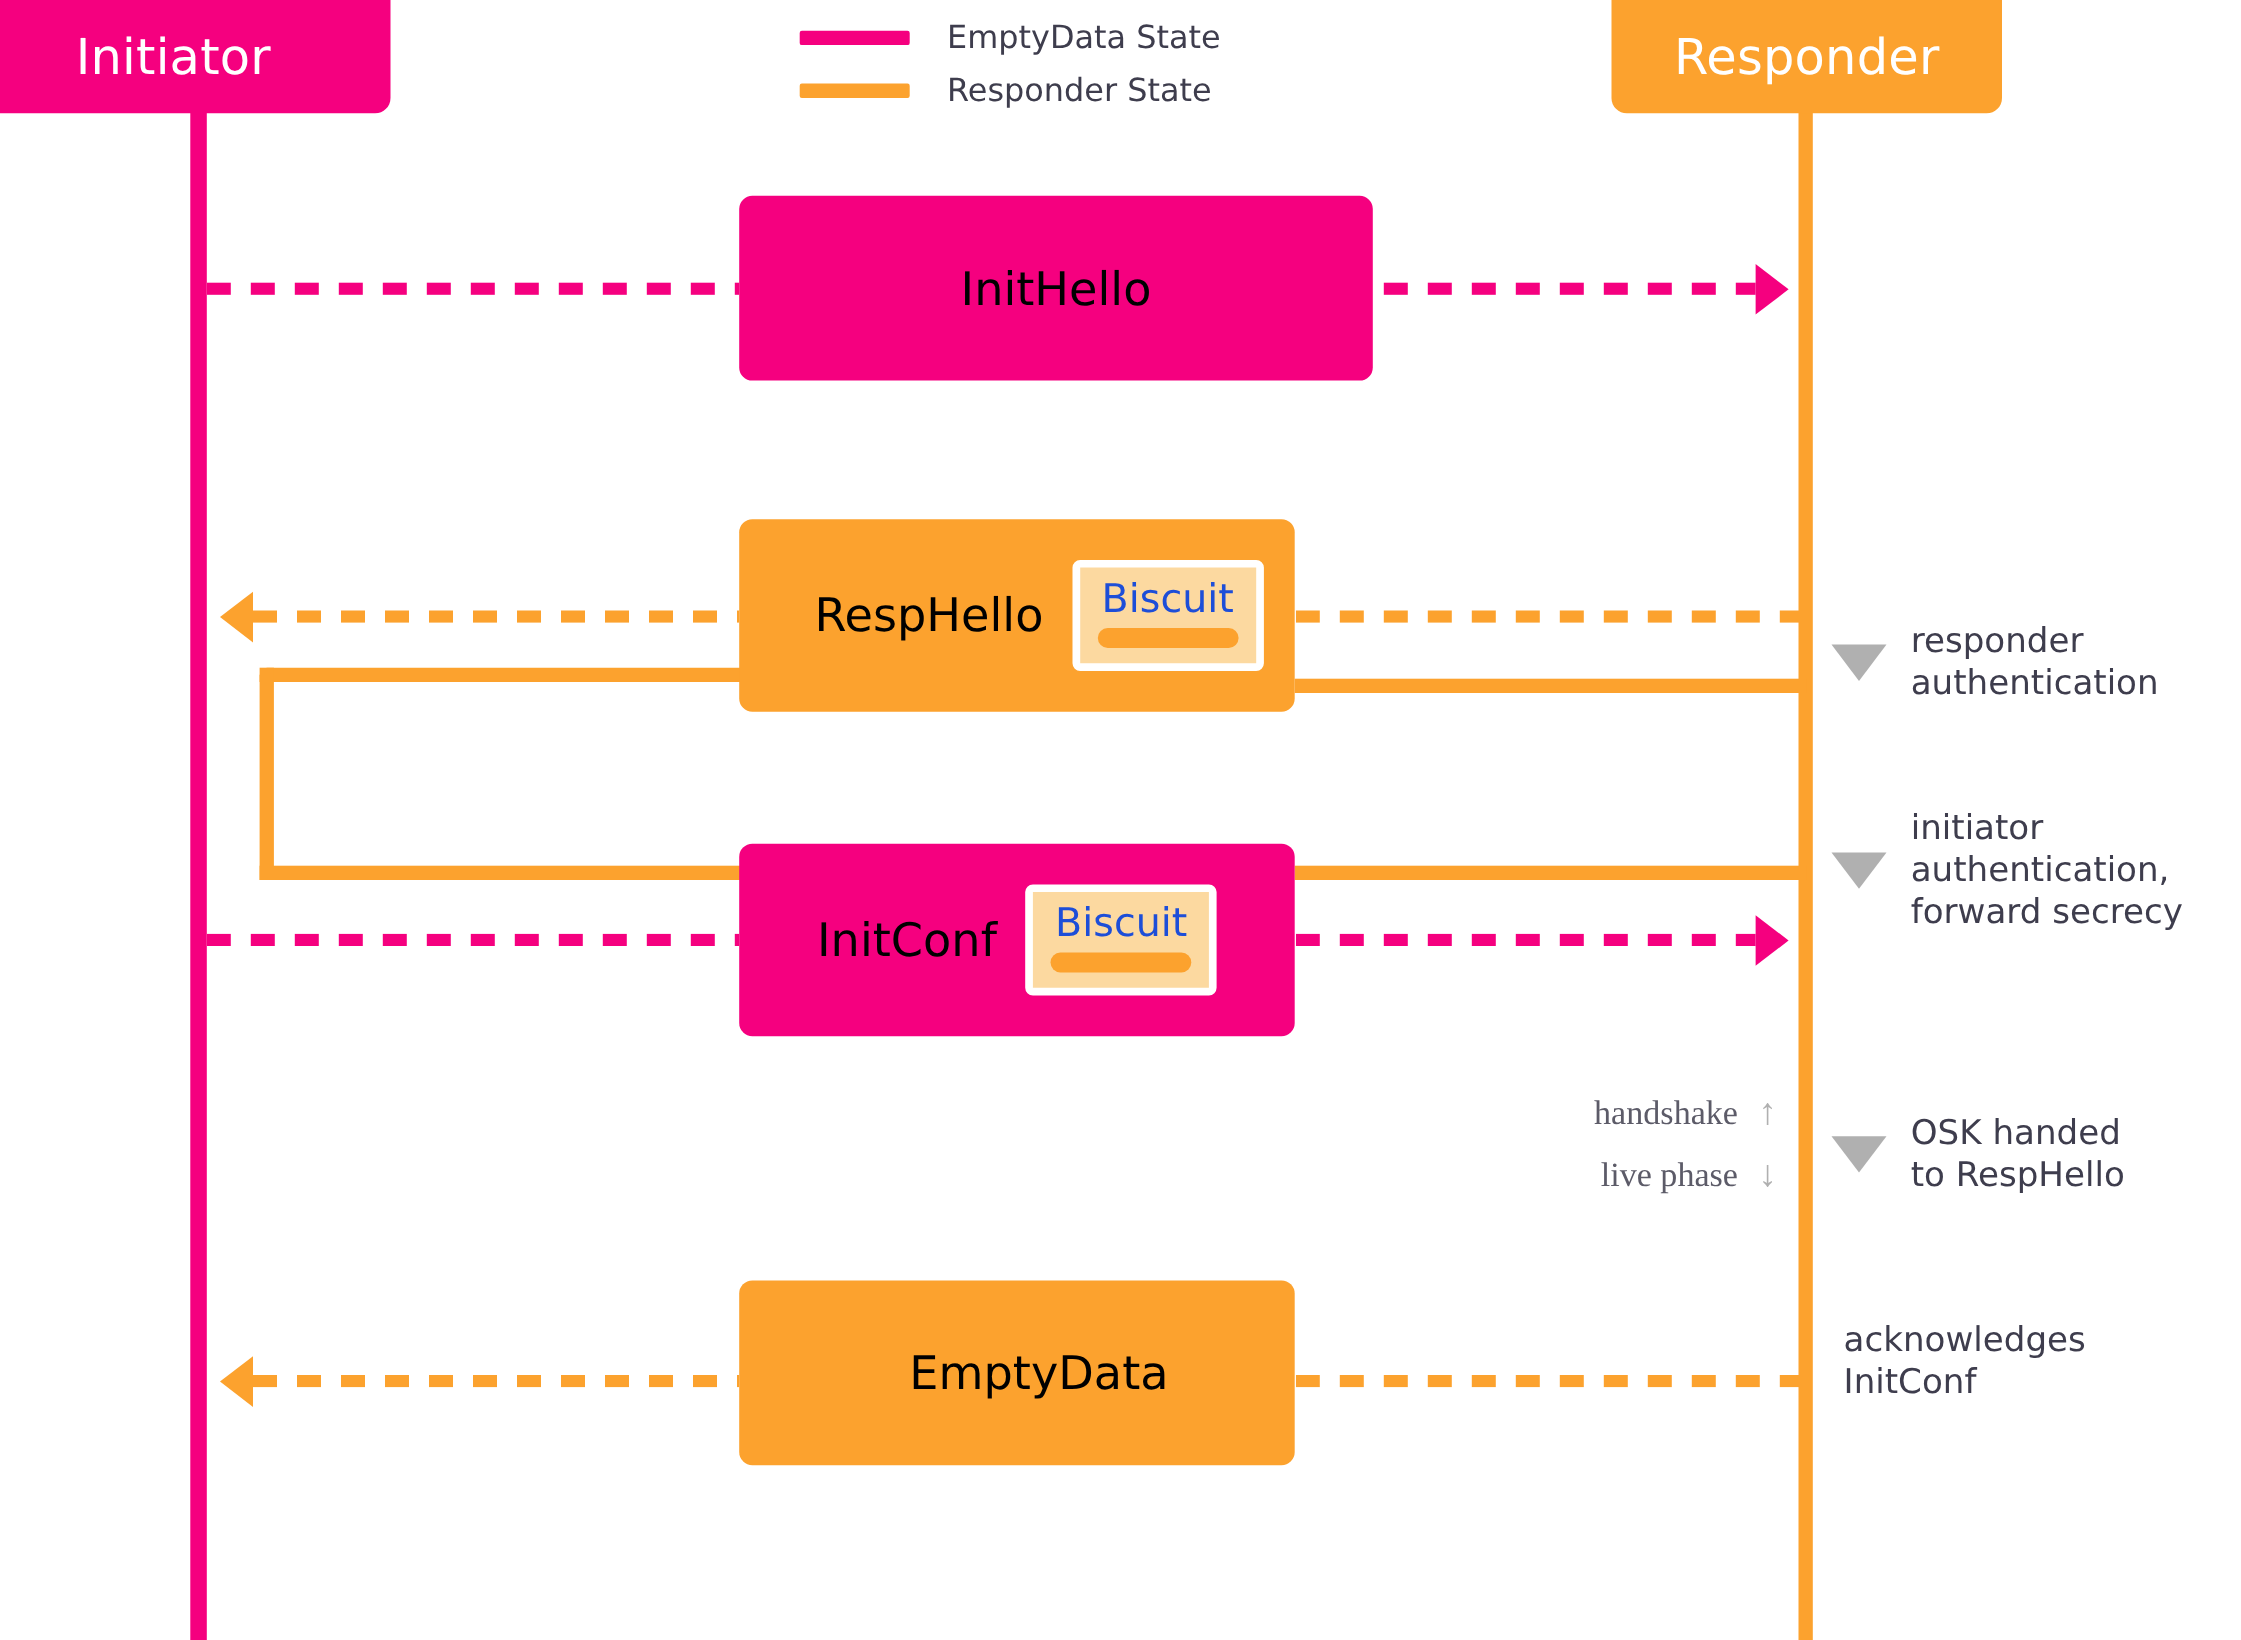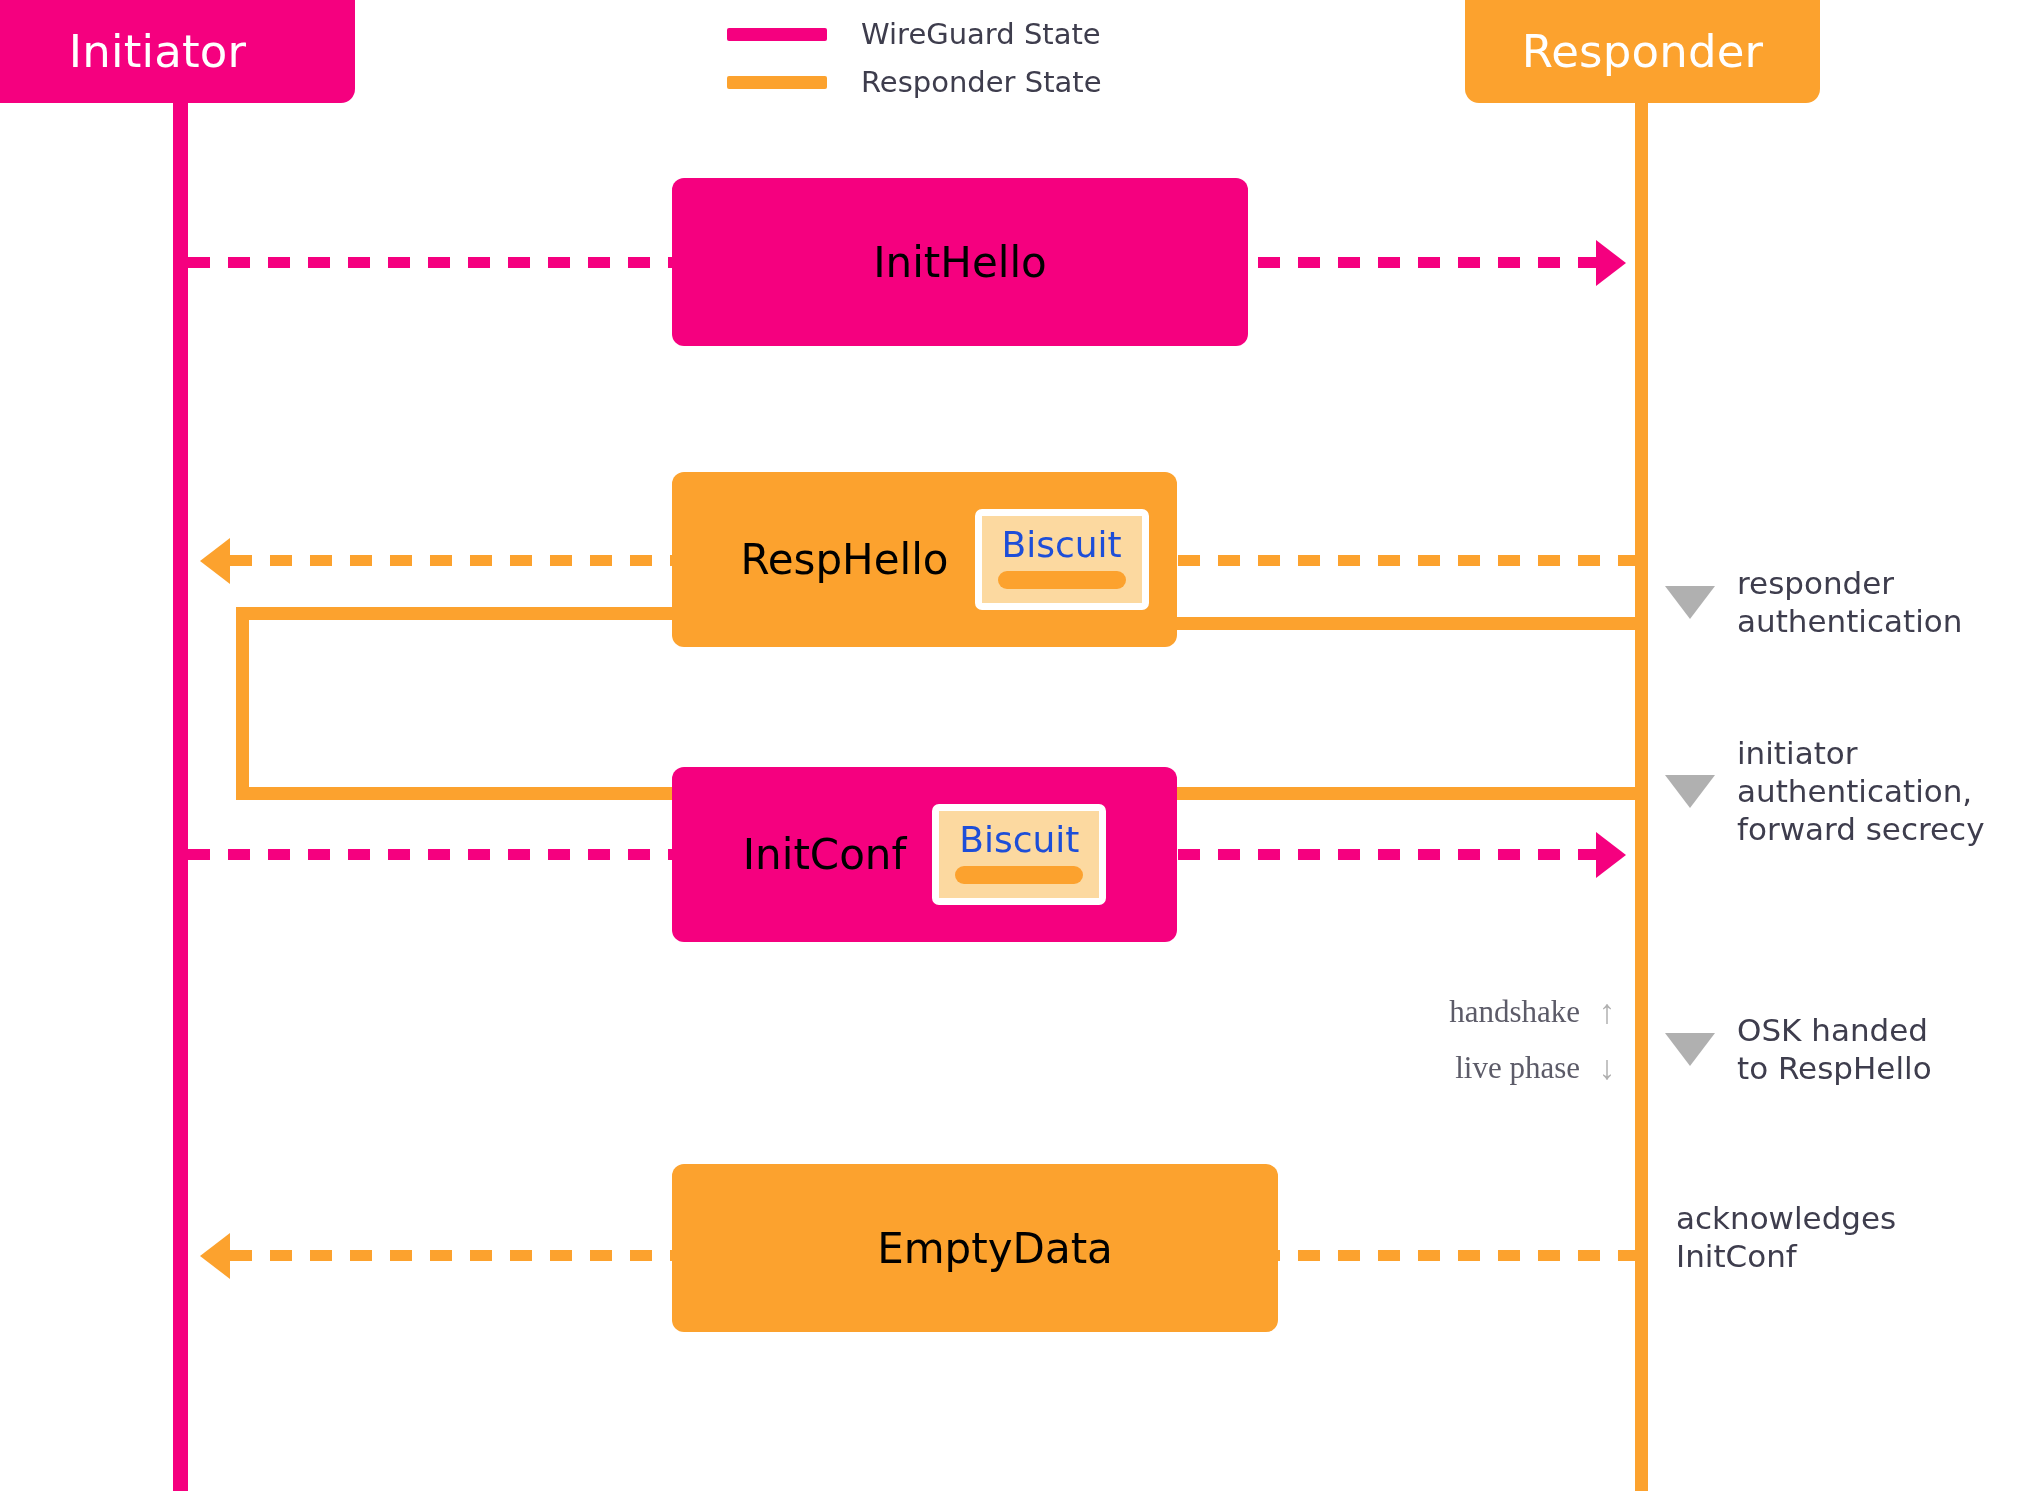--- a/index.html
+++ b/index.html
@@ -243,21 +243,21 @@
   <div class="actor-box initiator">
     <span>Initiator</span>
   </div>
   <div class="actor-box responder">
     <span>Responder</span>
   </div>
 
   <div class="legend">
     <div class="legend-row">
       <div class="legend-swatch" style="background:#F5007F"></div>
-      <div class="legend-label">WireGuard State</div>
+      <div class="legend-label">EmptyData State</div>
     </div>
     <div class="legend-row">
       <div class="legend-swatch" style="background:#FCA22E"></div>
       <div class="legend-label">Responder State</div>
     </div>
   </div>
 
   <div class="dash-seg pink" style="left:188px; top:257px; width:484px;"></div>
   <div class="dash-seg pink" style="left:1178px; top:257px; width:418px;"></div>
   <div class="arrowhead right pink" style="left:1596px; top:240px;"></div>
@@ -295,21 +295,21 @@
       <span class="biscuit-bar"></span>
     </span>
   </div>
 
   <div class="route h" style="left:1177px; top:787px; width:465px;"></div>
 
   <div class="arrowhead left orange" style="left:200px; top:1233px;"></div>
   <div class="dash-seg orange" style="left:230px; top:1250px; width:442px;"></div>
   <div class="dash-seg orange" style="left:1178px; top:1250px; width:460px;"></div>
 
-  <div class="msg-box orange" style="left:672px; top:1164px; width:606px; height:168px;">
+  <div class="msg-box orange" style="left:672px; top:1164px; width:505px; height:168px;">
     <span class="msg-label">EmptyData</span>
   </div>
 
   <div class="annot" style="left:1665px; top:565px;">
     <div class="tri-down"></div>
     <div class="annot-text">responder
 authentication</div>
   </div>
 
   <div class="annot" style="left:1665px; top:735px;">

